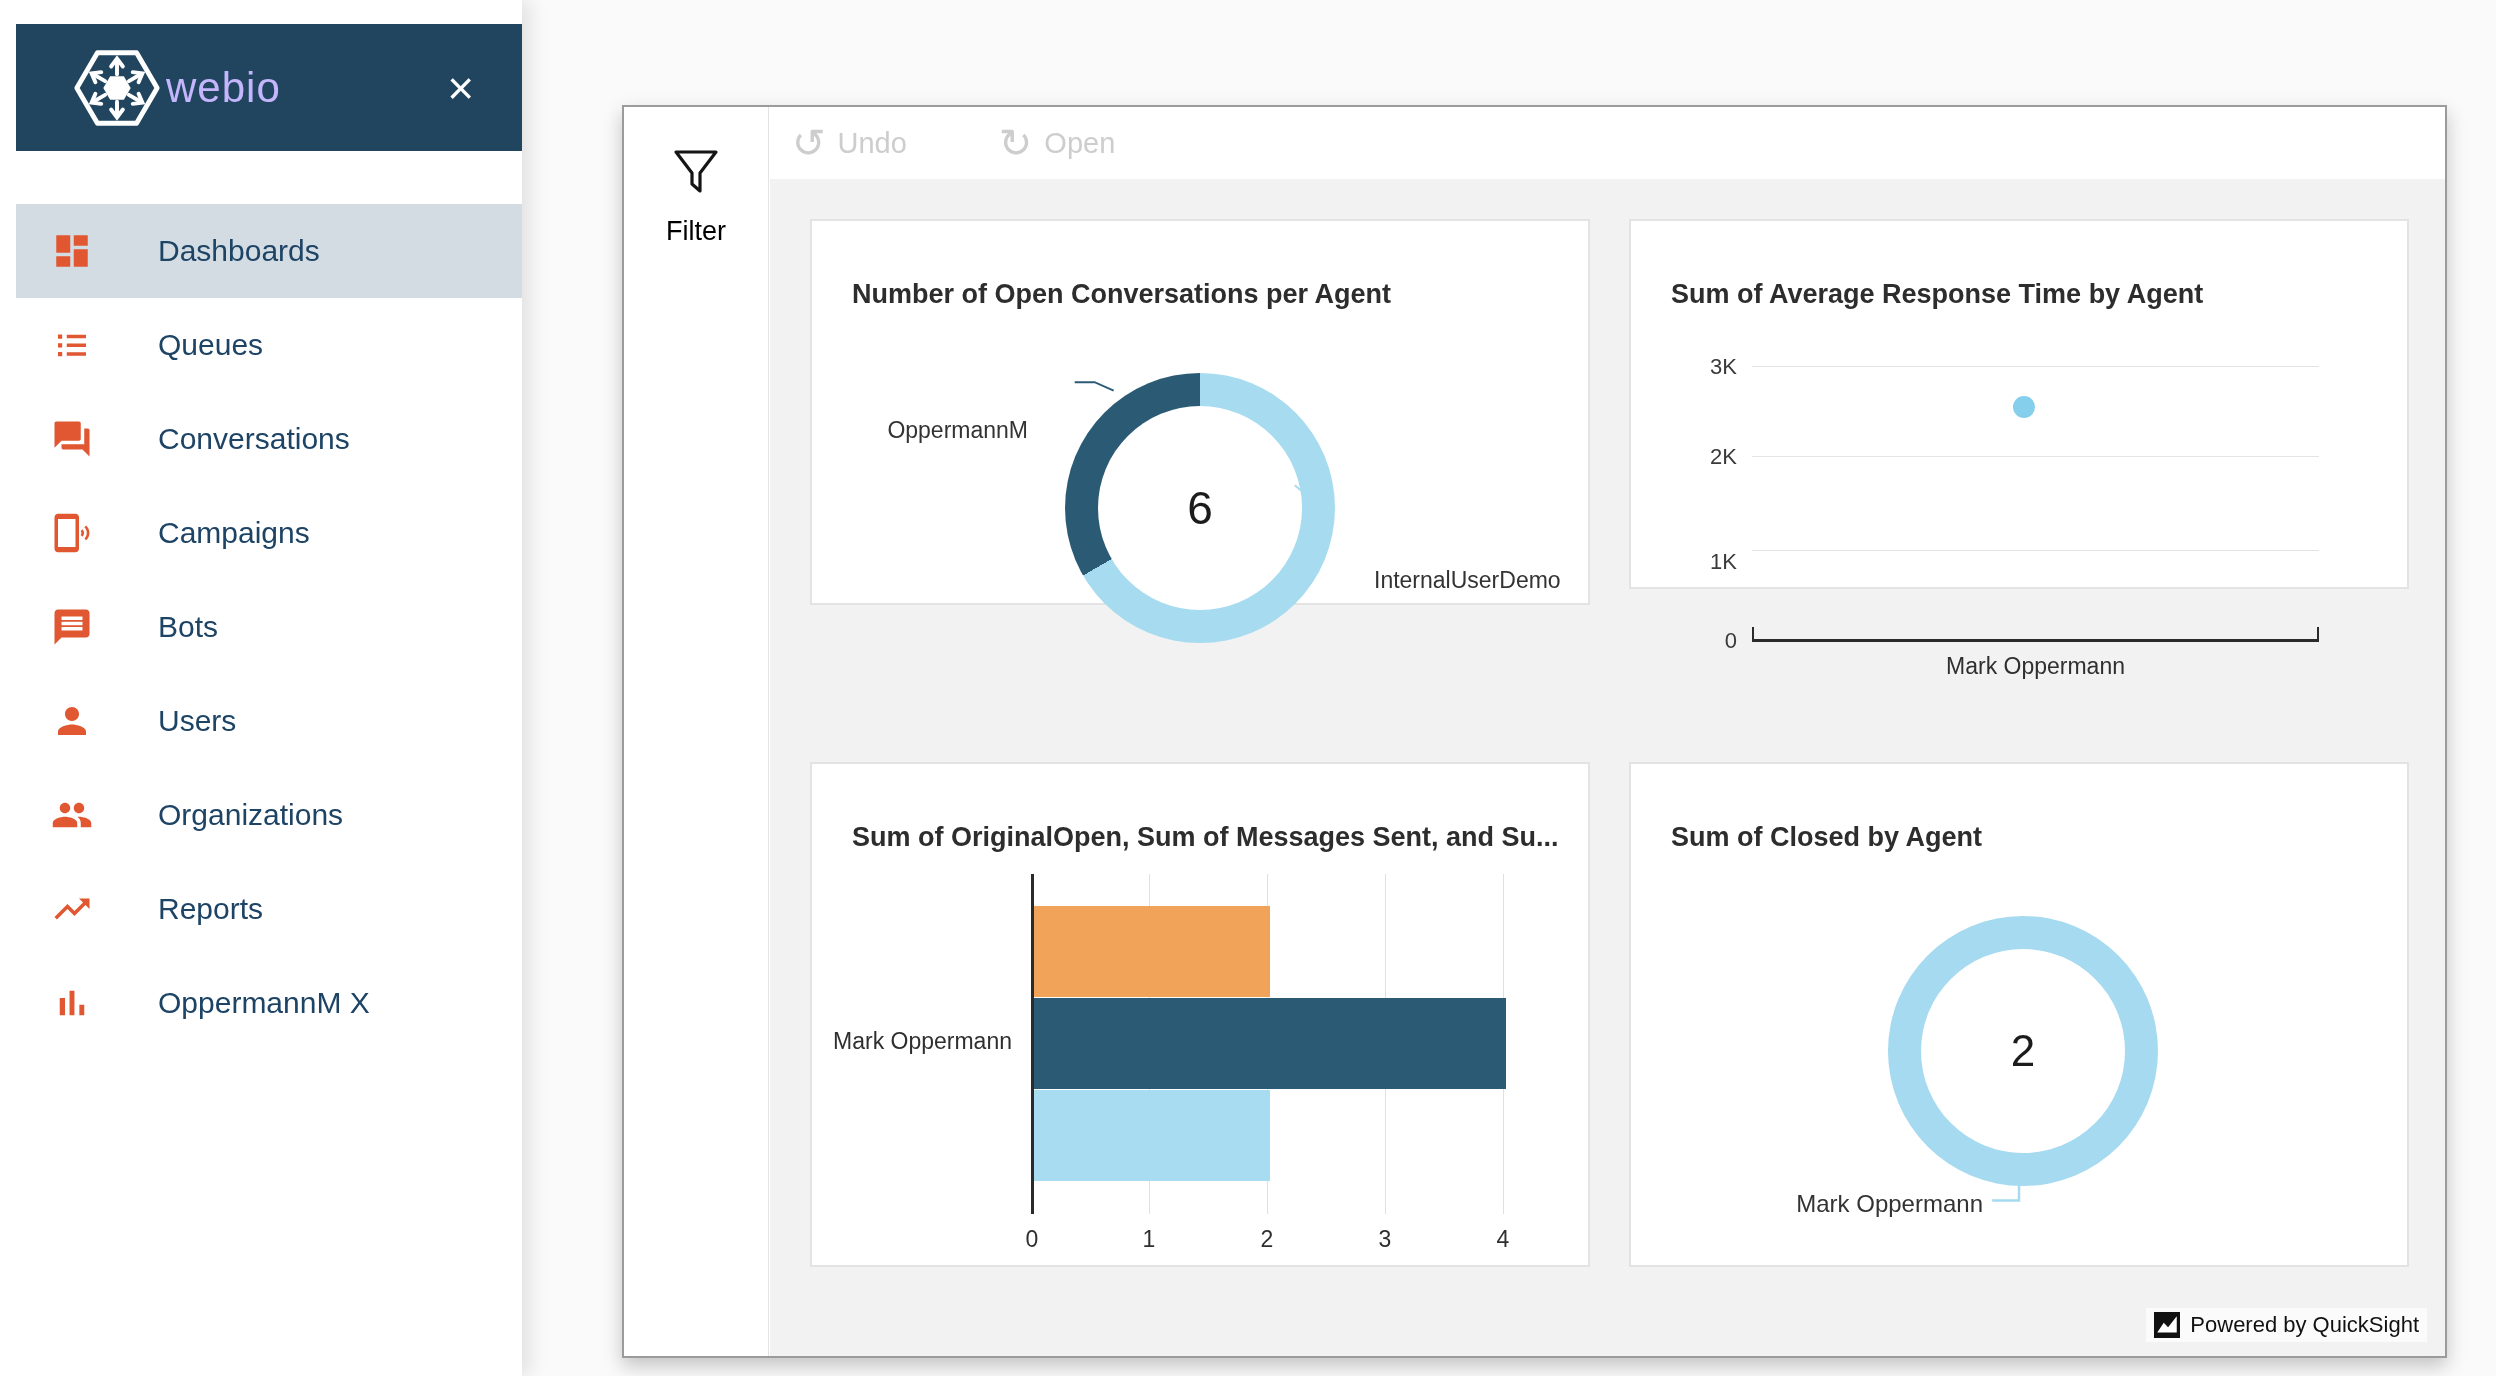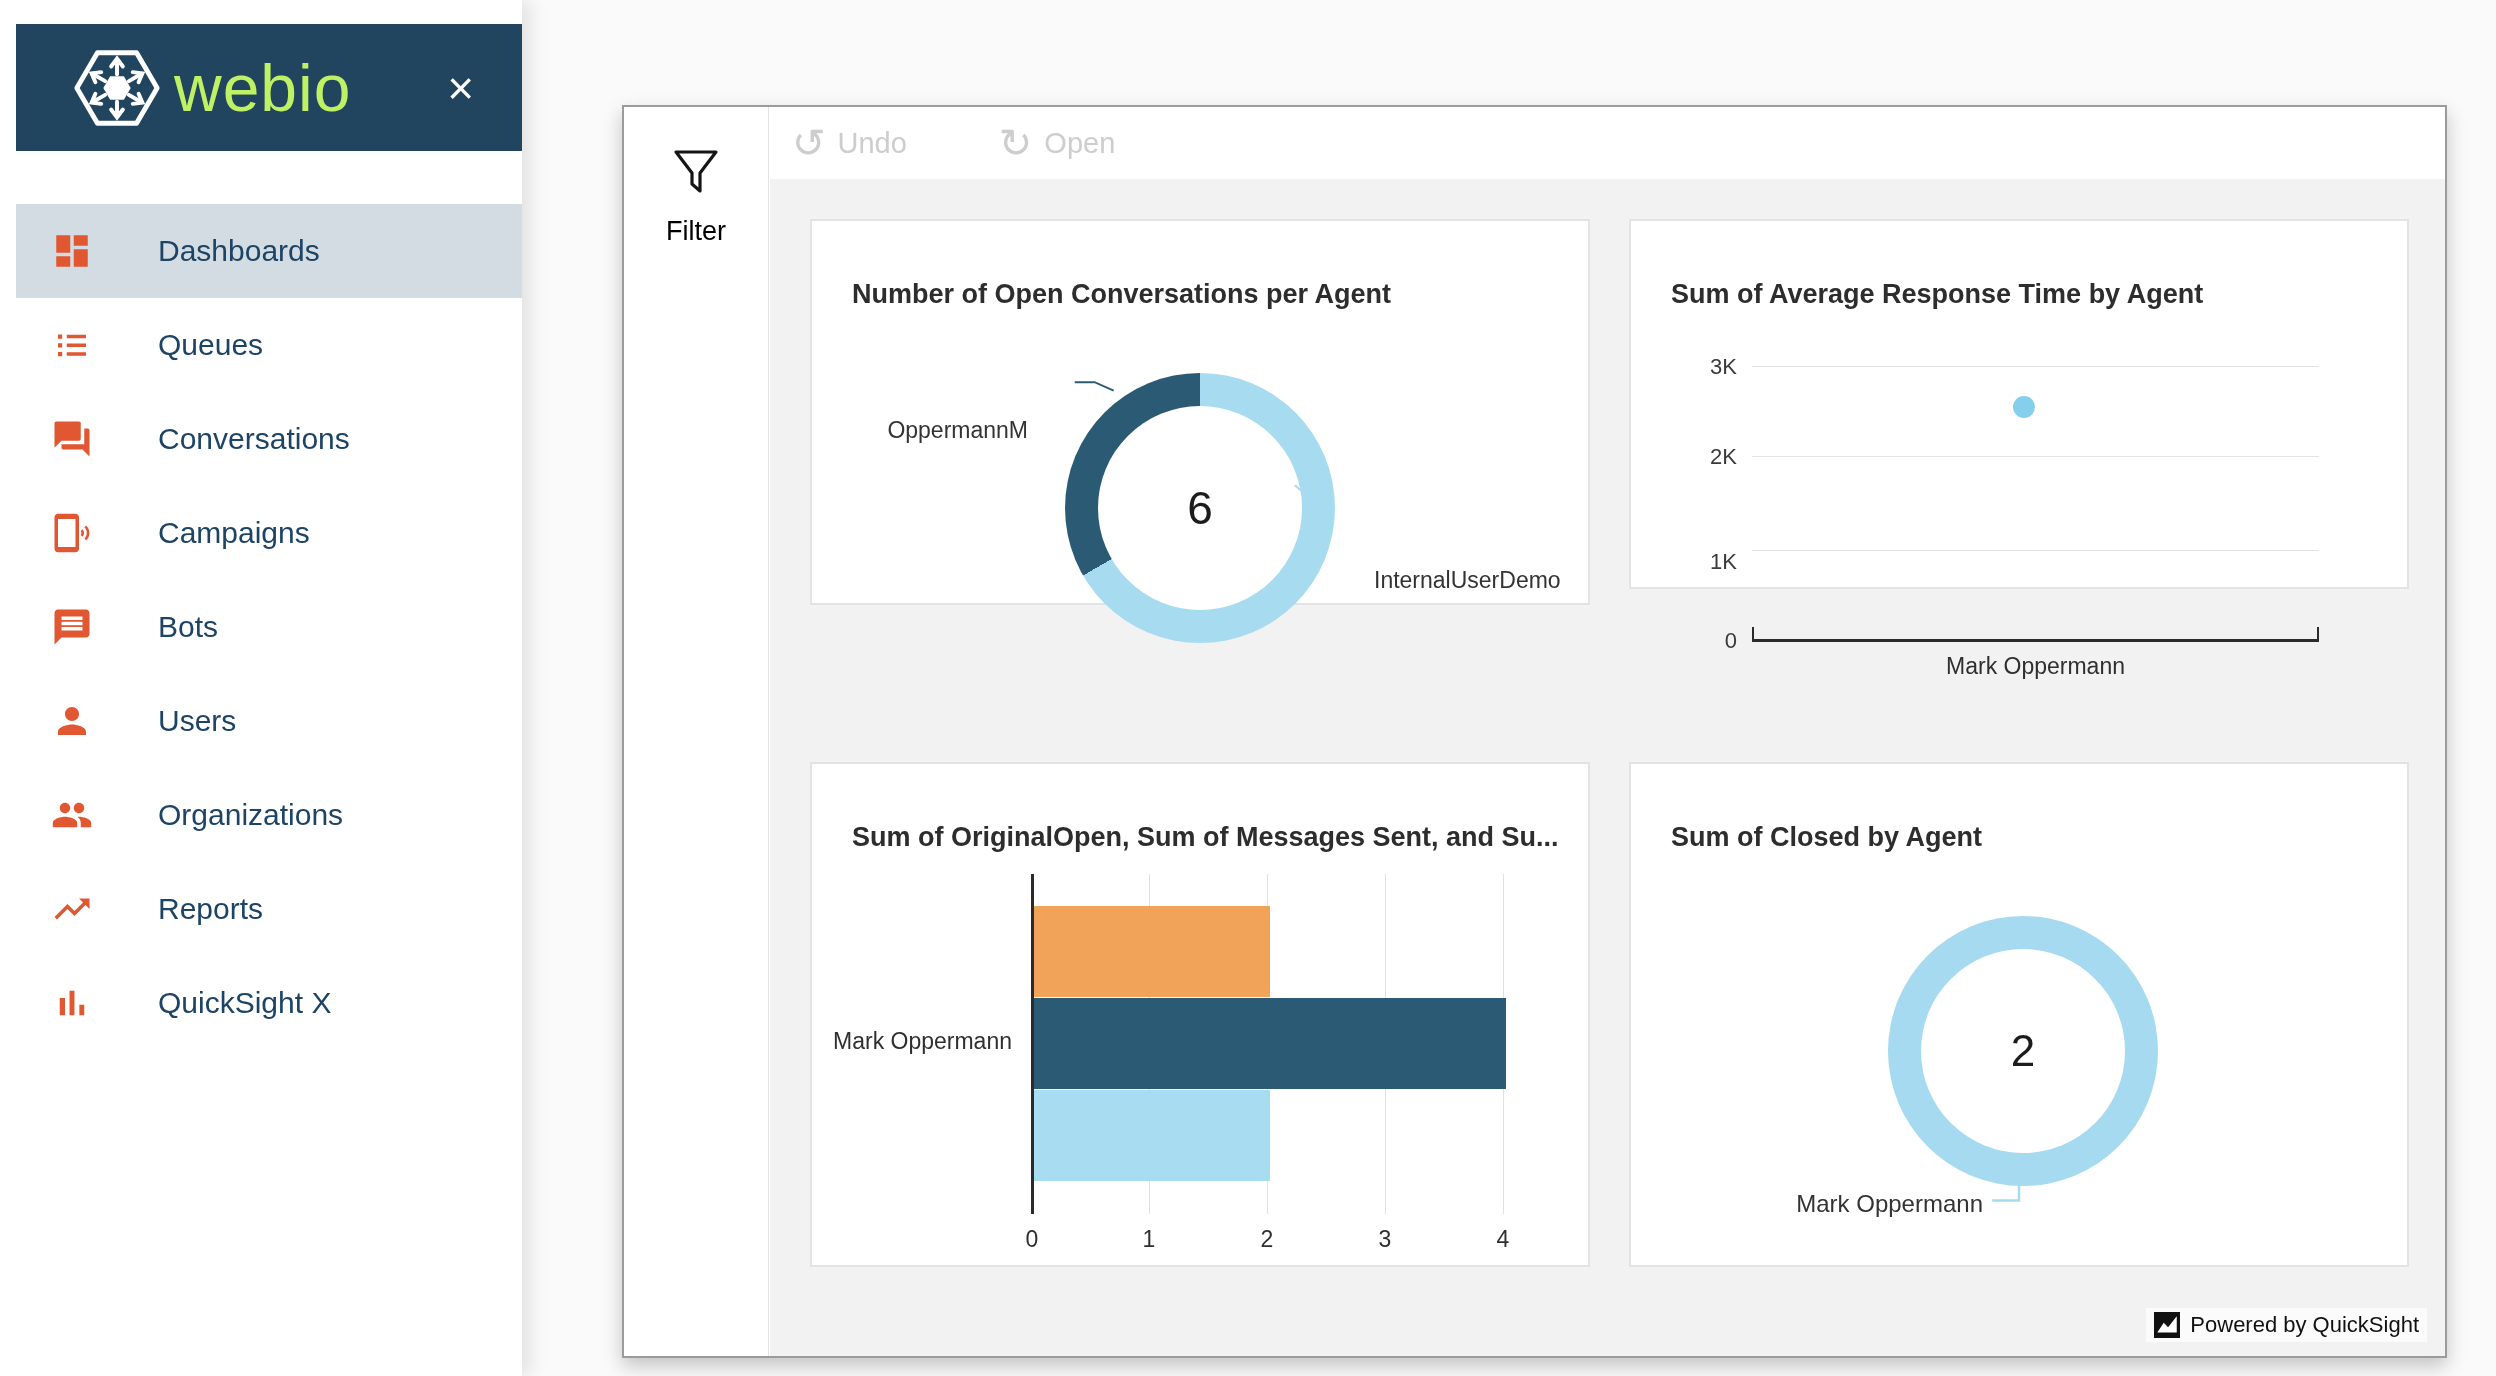--- a/index.html
+++ b/index.html
@@ -13,22 +13,22 @@
   .sidebar{
     position:absolute;left:0;top:0;width:522px;height:1376px;background:#ffffff;
     box-shadow:8px 0 18px rgba(0,0,0,.10);
   }
   .sidebar-header{
     position:absolute;left:16px;top:24px;width:506px;height:127px;
     background:var(--navy,#21455e);display:flex;align-items:center;
   }
   .logo-hex{position:absolute;left:54px;top:17px;width:94px;height:94px;}
   .logo-word{
-    position:absolute;left:158px;top:50%;transform:translateY(-50%);
-    color:#bef264;font-size:66px;font-weight:300;letter-spacing:1px;line-height:1;
+    position:absolute;left:150px;top:50%;transform:translateY(-50%);
+    color:#c4b5fd;font-size:42px;font-weight:300;letter-spacing:1px;line-height:1;
   }
   .close-x{
     position:absolute;right:48px;top:50%;transform:translateY(-50%);
     color:#fff;font-size:46px;font-weight:200;line-height:1;cursor:pointer;
     background:none;border:none;padding:0;font-family:inherit;
   }
   .nav{position:absolute;left:0;top:168px;right:0;margin-top:36px;}
   .nav-item{
     position:relative;height:94px;margin-left:16px;display:flex;align-items:center;
     padding-left:34px;cursor:pointer;
@@ -202,21 +202,21 @@
             </svg>
           </span>
         <span class="nav-label">Reports</span>
       </div>
       <div class="nav-item">
         <span class="nav-icon">
             <svg viewBox="0 0 24 24">
               <path d="M5 9.2h3V19H5zM10.6 5h2.8v14h-2.8zM16.2 13H19v6h-2.8z"></path>
             </svg>
           </span>
-        <span class="nav-label">QuickSight X</span>
+        <span class="nav-label">OppermannM X</span>
       </div>
     </nav>
   </aside>
 
   <main class="panel">
 
     <div class="filter-rail">
       <button class="filter-btn">
         <svg viewBox="0 0 48 48">
             <path d="M4 3 H44 L28 24 V42 L20 35 V24 Z" fill="none" stroke="#151515" stroke-width="3.2" stroke-linejoin="round"></path>

